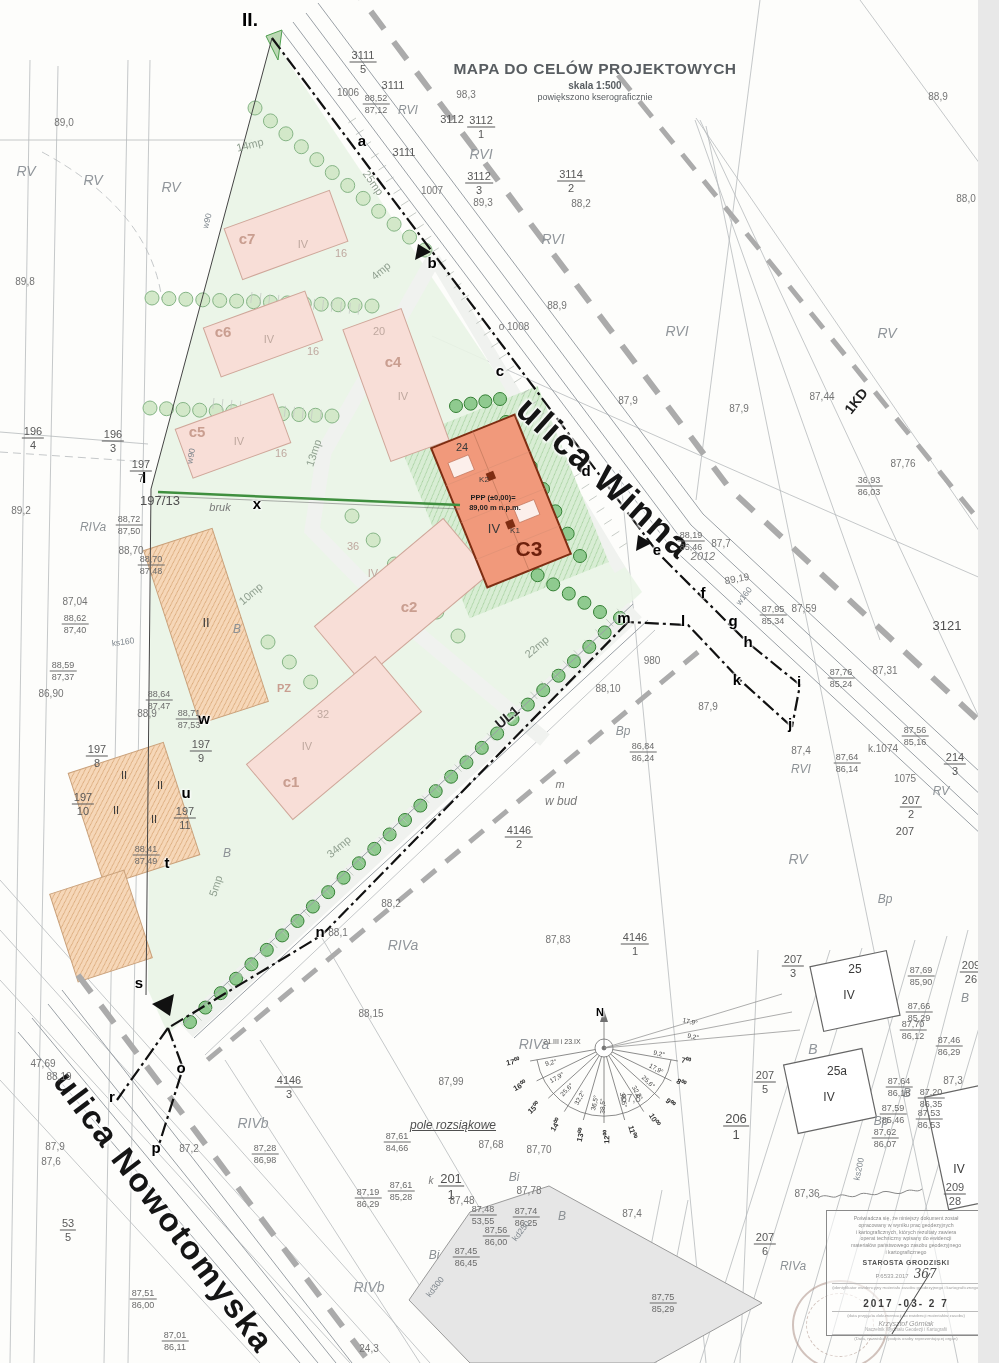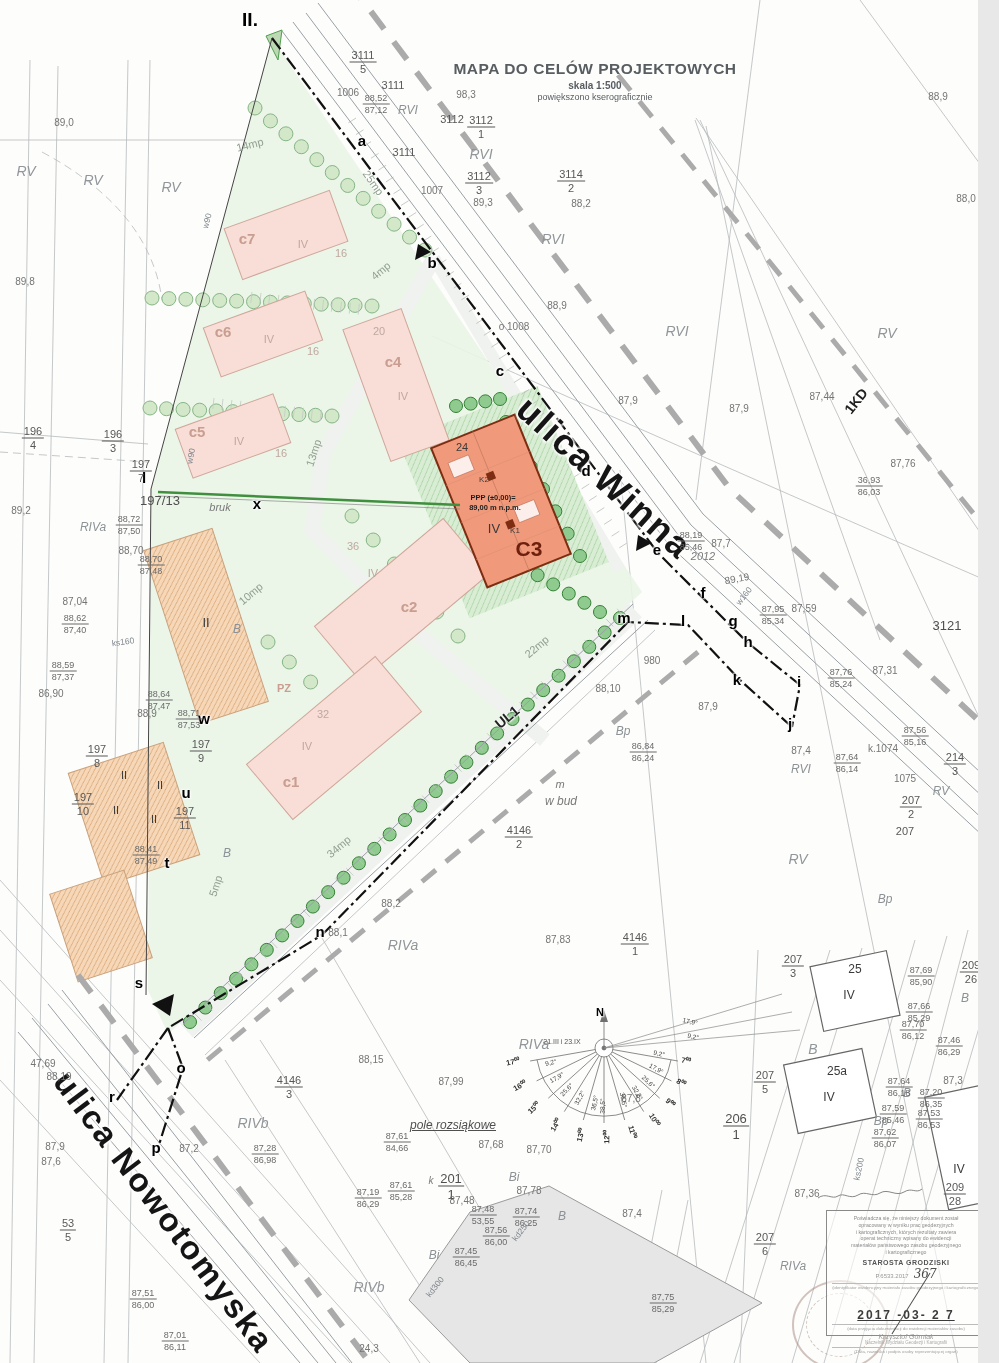--- a/index.html
+++ b/index.html
@@ -45,21 +45,21 @@
   .biedronka{position:absolute;left:400px;top:1258px;width:345px;text-align:center;z-index:3;
       font-size:45px;font-weight:bold;letter-spacing:3px;color:#121212;}
   .stamp{position:absolute;left:826px;top:1210px;width:160px;height:126px;z-index:7;
       border:1px solid #8a8a8a;background:rgba(255,255,255,.6);padding:4px 5px;
       box-sizing:border-box;text-align:center;color:#777;}
   .st-cert{font-size:5.2px;line-height:1.3;color:#8b8b8b;}
   .st-auth{font-size:7px;font-weight:bold;color:#555;margin-top:3px;letter-spacing:.5px;}
   .st-numrow{font-size:6px;color:#999;margin-top:1px;}
   .st-no{font-size:12px;font-style:italic;color:#4a4a4a;font-family:"DejaVu Serif",serif;}
   .st-cap{font-size:4.3px;color:#a2a2a2;border-top:1px solid #bcbcbc;margin-top:2px;padding-top:1px;}
-  .st-date{font-size:12px;font-weight:bold;color:#3c3c3c;letter-spacing:2px;margin-top:18px;text-decoration:underline;}
+  .st-date{font-size:10px;font-weight:bold;color:#3c3c3c;letter-spacing:2px;margin-top:8px;}
   .st-sig{font-size:7px;font-style:italic;color:#9a9a9a;margin-top:2px;filter:blur(.3px);}
   .st-sig2{font-size:4.5px;color:#ababab;filter:blur(.3px);}
   .st-slash{position:absolute;width:72px;height:0;border-top:1.2px solid #4c4c4c;
       transform:rotate(-58deg);left:48px;top:92px;}
   .seal{position:absolute;left:792px;top:1280px;width:92px;height:86px;border-radius:50%;
       border:2px solid rgba(165,135,125,.5);z-index:6;}
   .seal:before{content:"";position:absolute;left:12px;top:11px;right:12px;bottom:11px;
       border-radius:50%;border:1px dashed rgba(165,135,125,.5);}
 </style>
 </head>
@@ -493,21 +493,21 @@
       <div class="ann parcel" style="left: 635px; top: 944px; transform: translate(-50%, -50%);">
         <div class="fr-top">4146</div>
         <div class="fr-bot">1</div>
       </div>
       <div class="ann parcel" style="left: 289px; top: 1087px; transform: translate(-50%, -50%);">
         <div class="fr-top">4146</div>
         <div class="fr-bot">3</div>
       </div>
       <div class="ann elev" style="left: 391px; top: 904px; transform: translate(-50%, -50%);">88,2</div>
       <div class="ann elev" style="left: 338px; top: 933px; transform: translate(-50%, -50%);">88,1</div>
-      <div class="ann elev" style="left: 371px; top: 1014px; transform: translate(-50%, -50%); margin-top: 46px;">88,15</div>
+      <div class="ann elev" style="left: 371px; top: 1014px; transform: translate(-50%, -50%);">88,15</div>
       <div class="ann elev" style="left: 558px; top: 940px; transform: translate(-50%, -50%);">87,83</div>
       <div class="ann clsbig" style="left: 403px; top: 945px; transform: translate(-50%, -50%);">RIVa</div>
       <div class="ann road2" style="left: 507px; top: 717px; transform: translate(-50%, -50%) rotate(-40deg);">UL1</div>
       <div class="ann palebld" style="left: 275px; top: 688px; font-size: 11px; transform: translate(-50%, -50%); margin-left: 9px;">PZ</div>
       <div class="ann mp" style="left: 537px; top: 647px; transform: translate(-50%, -50%) rotate(-40deg);">22mp</div>
       <div class="ann mp" style="left: 339px; top: 847px; transform: translate(-50%, -50%) rotate(-40deg);">34mp</div>
       <div class="ann mp" style="left: 216px; top: 886px; transform: translate(-50%, -50%) rotate(-72deg);">5mp</div>
       <div class="ann mp" style="left: 251px; top: 594px; transform: translate(-50%, -50%) rotate(-40deg);">10mp</div>
       <div class="ann mp" style="left: 314px; top: 453px; transform: translate(-50%, -50%) rotate(-72deg);">13mp</div>
       <div class="ann mp" style="left: 381px; top: 271px; transform: translate(-50%, -50%) rotate(-40deg);">4mp</div>

